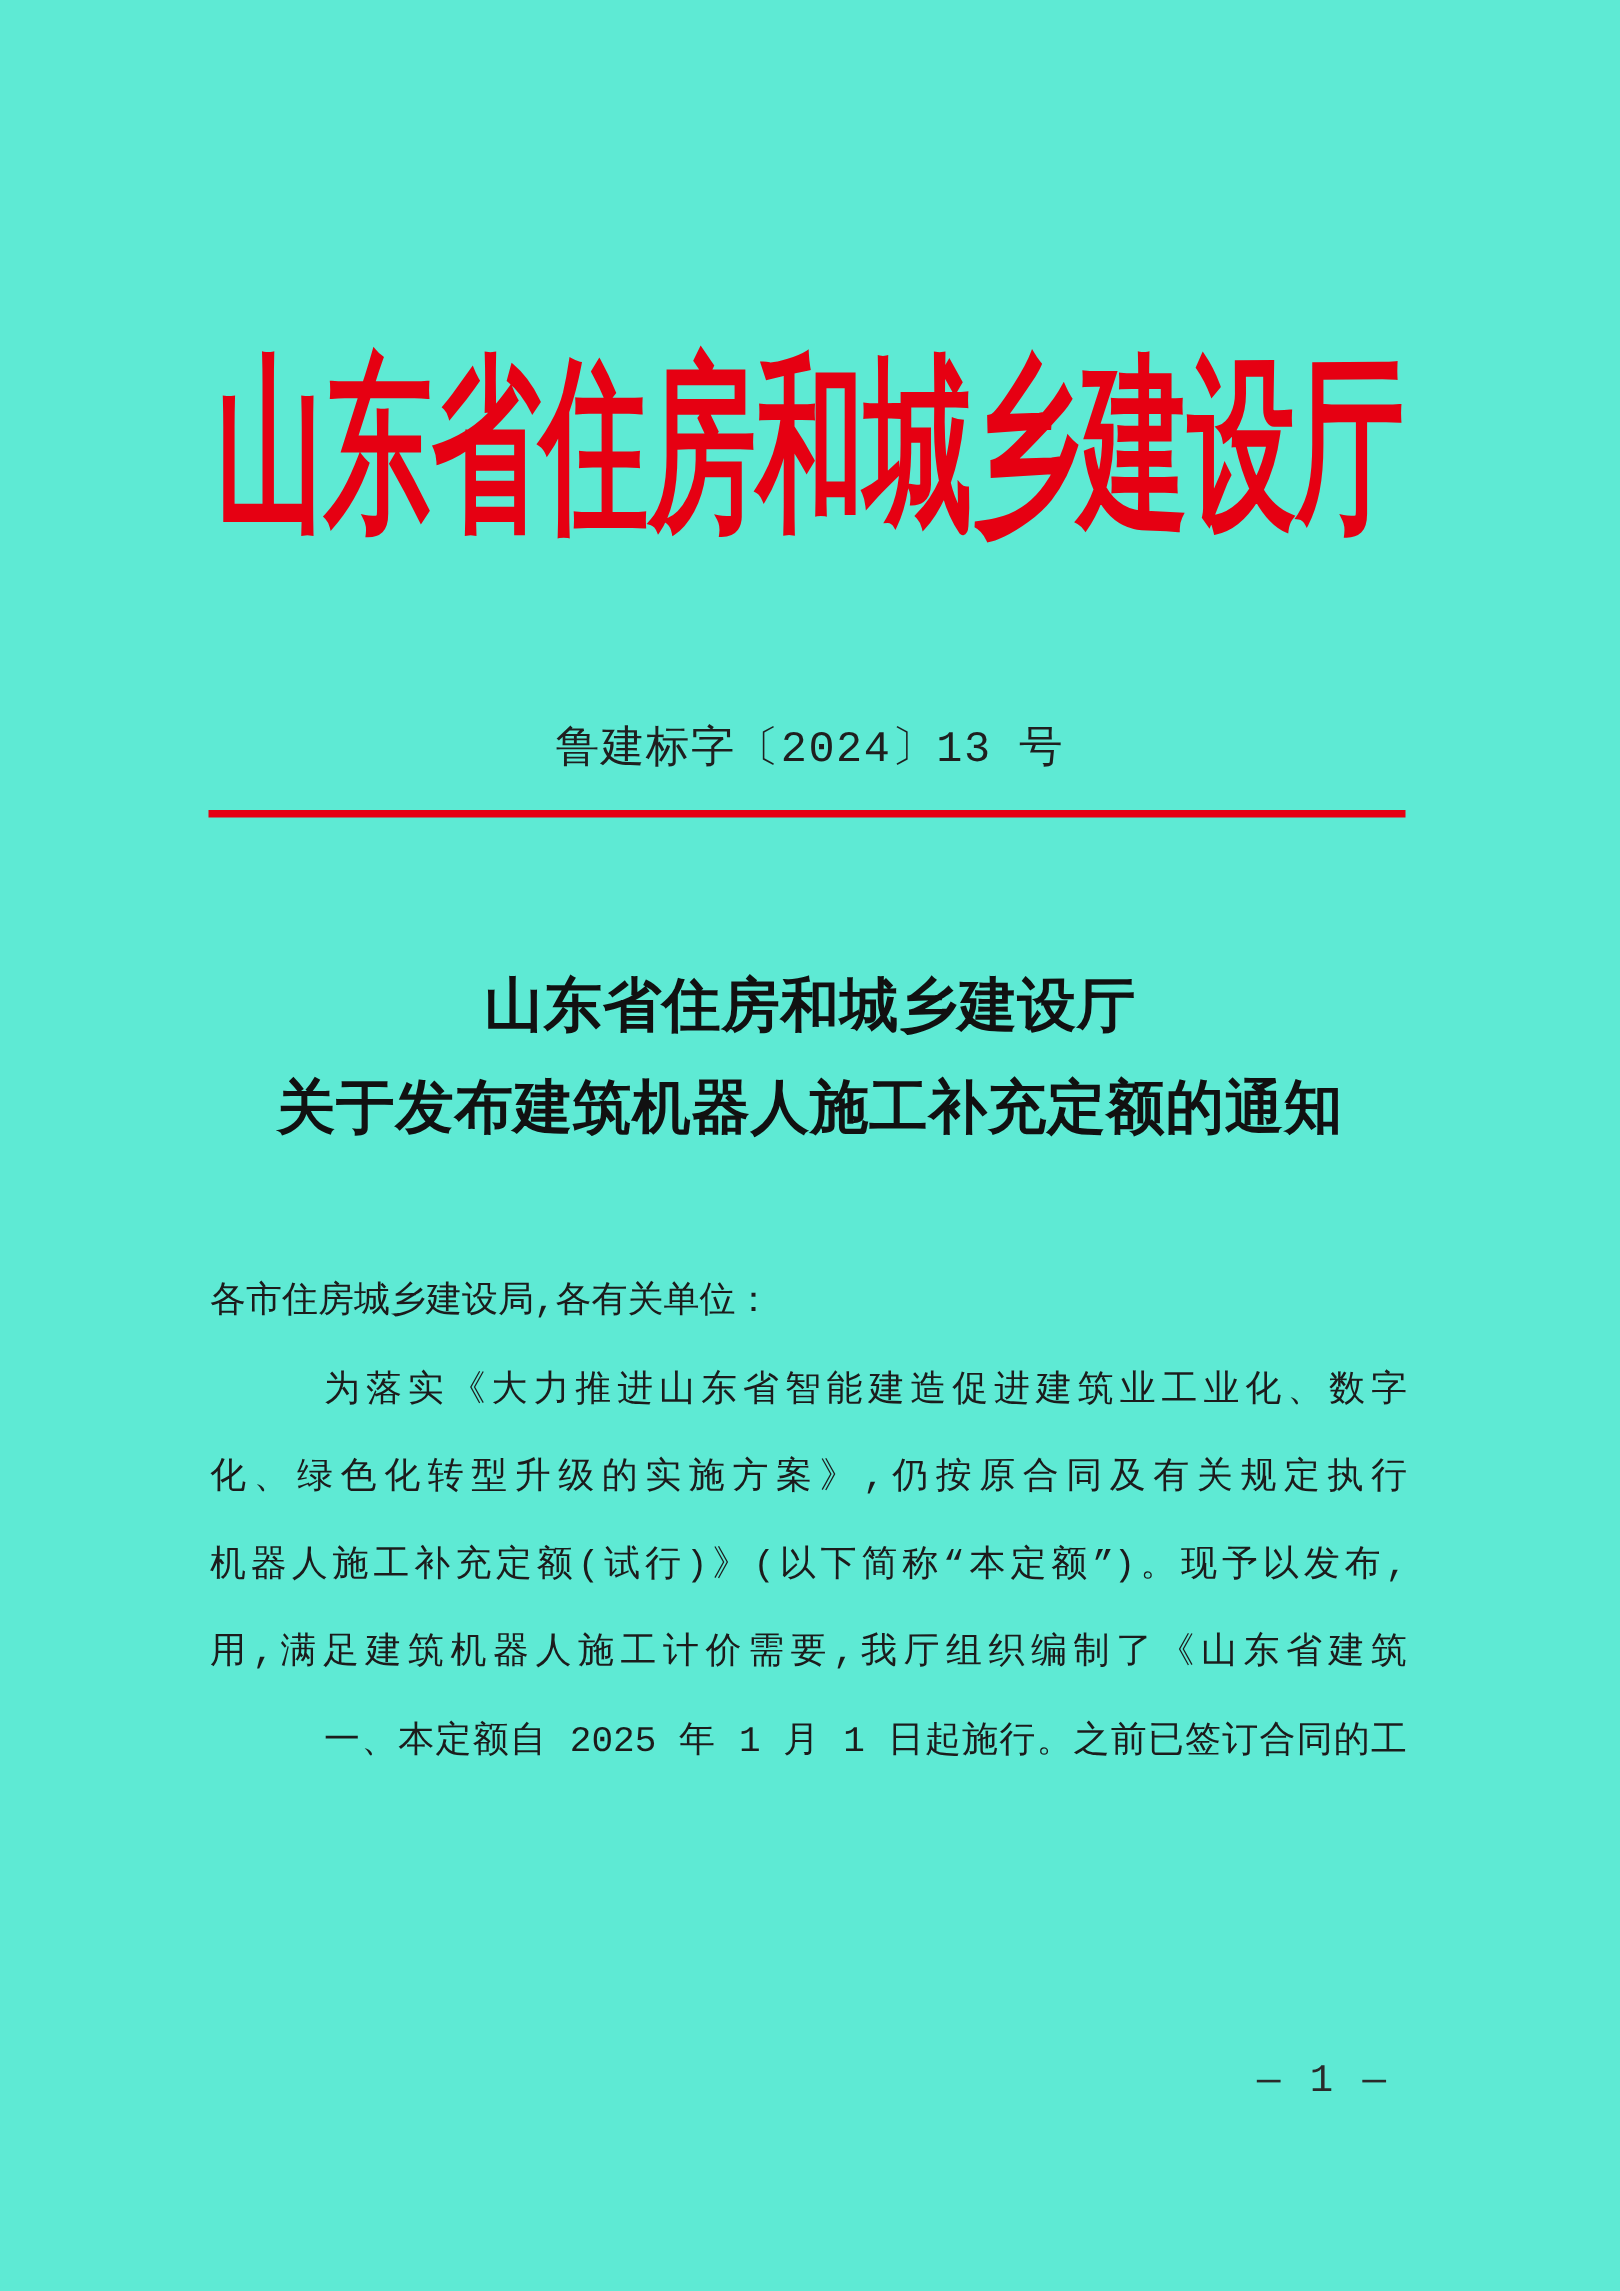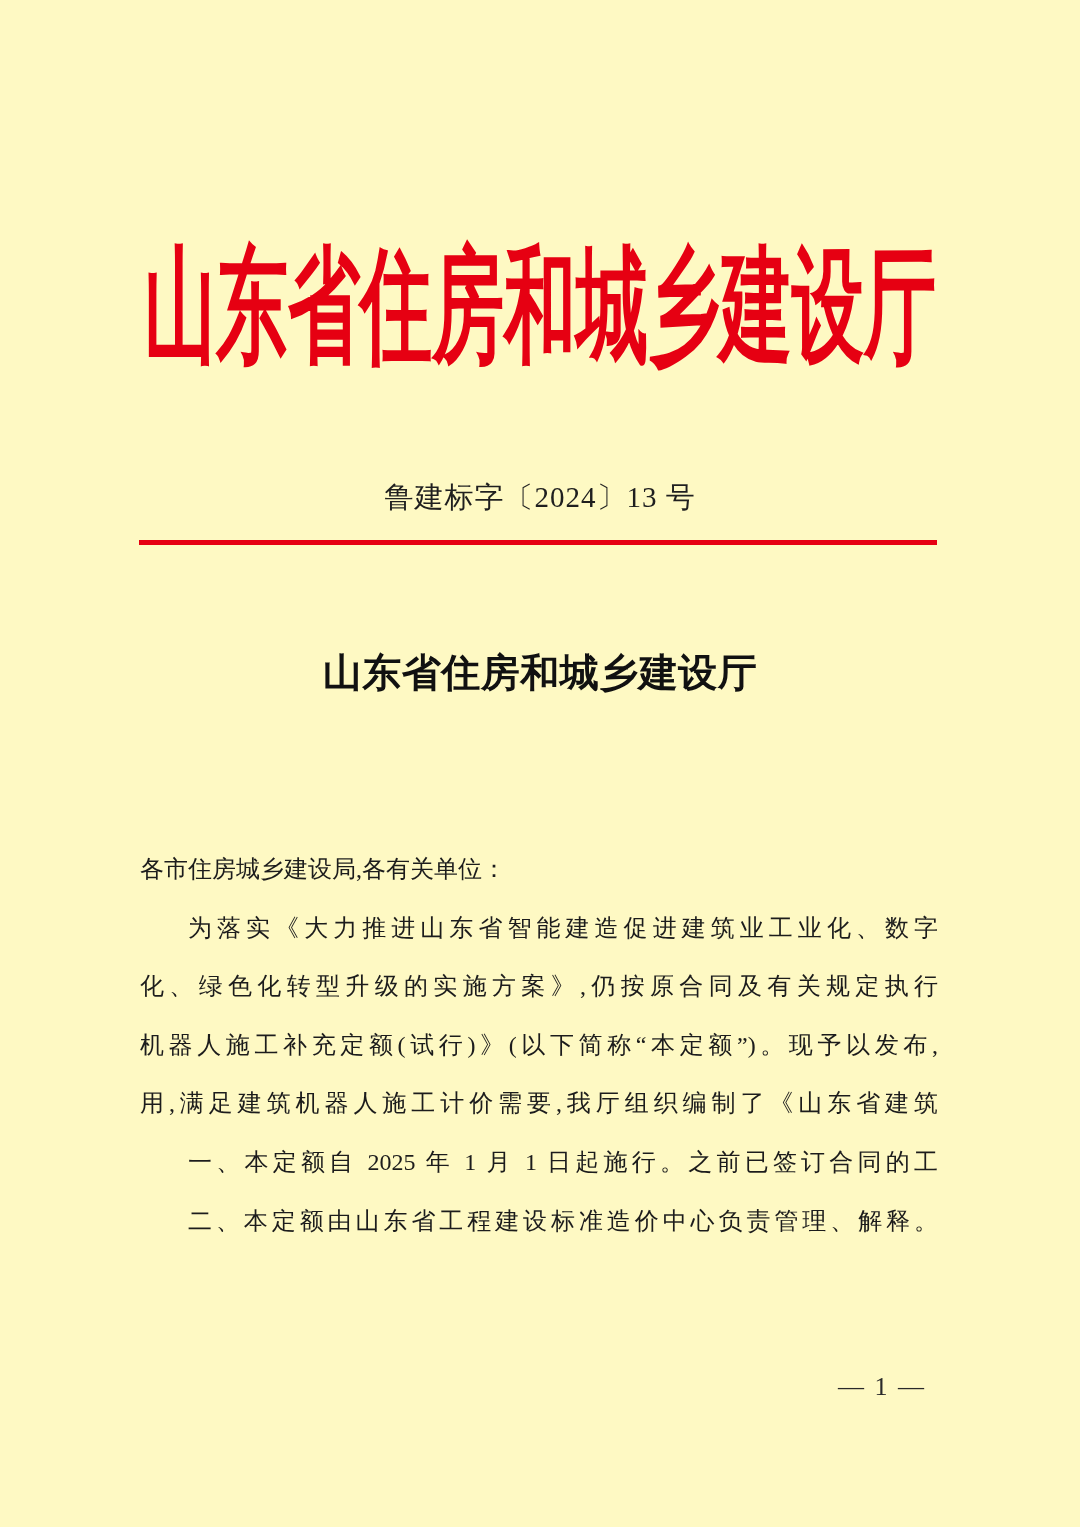--- a/index.html
+++ b/index.html
@@ -1,23 +1,23 @@
 <!DOCTYPE html>
 <html><head>
 <meta charset="utf-8">
 <style>
   * { margin: 0; padding: 0; box-sizing: border-box; }
   html, body { background: #ffffff; }
   .page {
     position: relative;
     width: 1080px;
     height: 1527px;
-    background: #fef9c3;
+    background: #5eead4;
     overflow: hidden;
-    font-family: Liberation Serif, serif;
+    font-family: Liberation Mono, monospace;
     color: #1f1f1f;
   }
   
   .masthead {
     position: absolute;
     left: 0; right: 0;
     top: 307px;
     height: 0;
     display: flex;
     align-items: center;
@@ -79,21 +79,21 @@
     font-size: 24px;
     line-height: 58.6px;
     color: #1c1c1c;
   }
   .line { white-space: nowrap; }
   .line.just {
     white-space: normal;
     text-align: justify;
     text-align-last: justify;
   }
-  .line.ind { text-indent: 2em; }
+  .line.ind { text-indent: 2em; margin-left: 28px; }
   
   .pagenum {
     position: absolute;
     top: 1372px;
     right: 154px;
     font-size: 26px;
     letter-spacing: 2px;
     color: #2a2a2a;
     white-space: nowrap;
   }
@@ -106,27 +106,27 @@
   <div class="masthead">
     <span class="masthead-text">山东省住房和城乡建设厅</span>
   </div>
 
   <div class="docnum">鲁建标字〔2024〕13 号</div>
 
   <div class="red-rule"></div>
 
   <div class="doc-title">
     <div>山东省住房和城乡建设厅</div>
+    <div>关于发布建筑机器人施工补充定额的通知</div>
   </div>
 
   <div class="body-text">
     <div class="line">各市住房城乡建设局,各有关单位：</div>
     <div class="line ind just">为落实《大力推进山东省智能建造促进建筑业工业化、数字</div>
     <div class="line just">化、绿色化转型升级的实施方案》,仍按原合同及有关规定执行</div>
     <div class="line just">机器人施工补充定额(试行)》(以下简称“本定额”)。现予以发布,</div>
     <div class="line just">用,满足建筑机器人施工计价需要,我厅组织编制了《山东省建筑</div>
     <div class="line ind just">一、本定额自 2025 年 1 月 1 日起施行。之前已签订合同的工</div>
-    <div class="line ind just">二、本定额由山东省工程建设标准造价中心负责管理、解释。</div>
   </div>
 
   <div class="pagenum">— 1 —</div>
 
 </div>
 
 </body></html>

